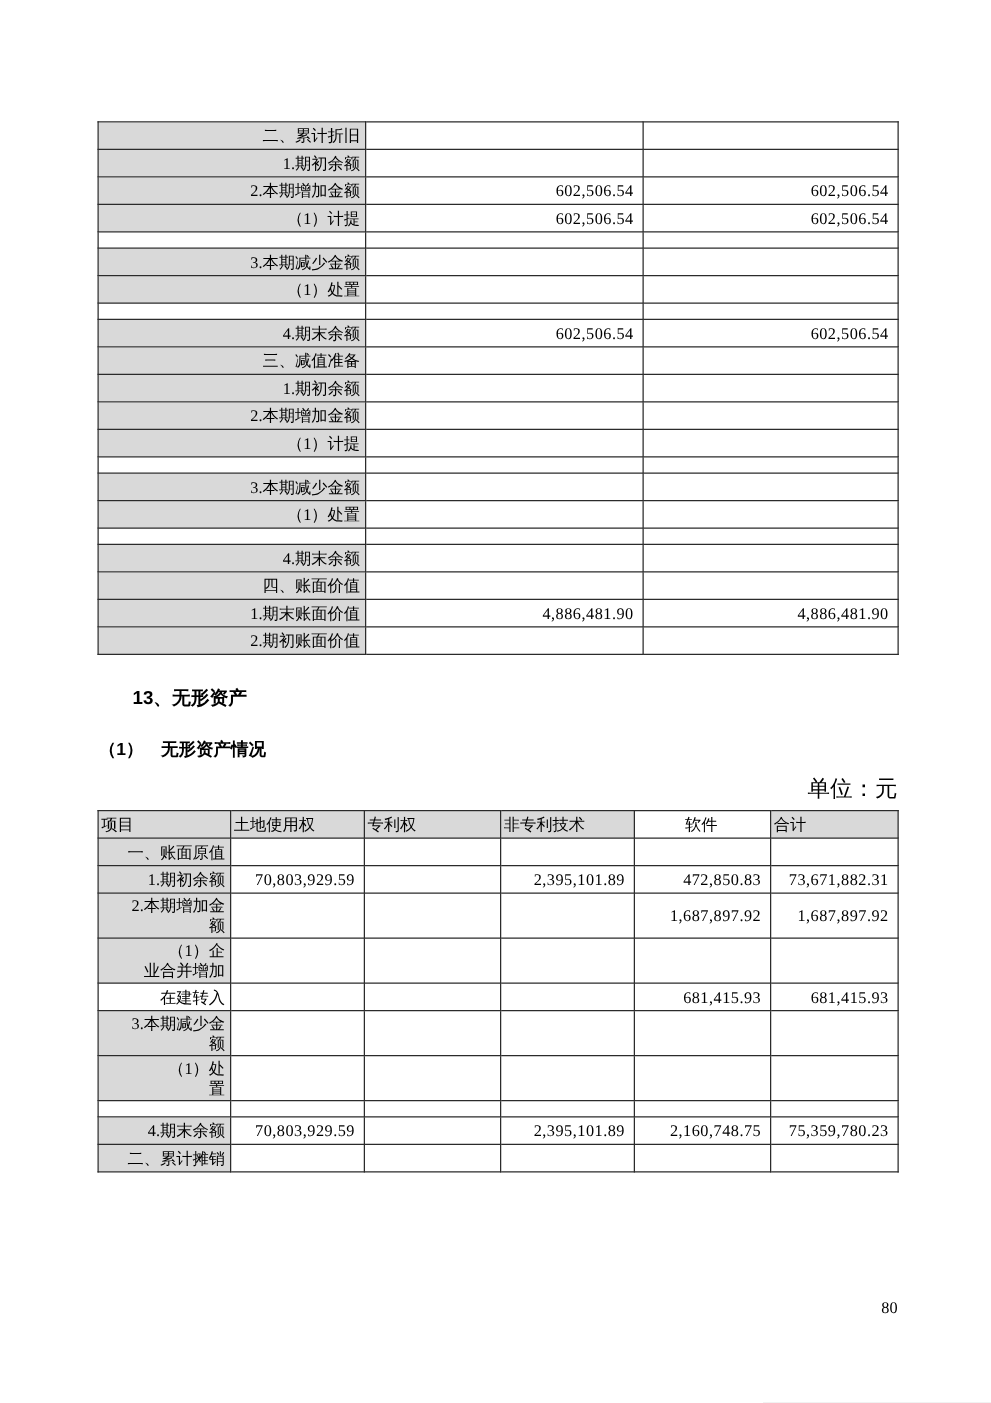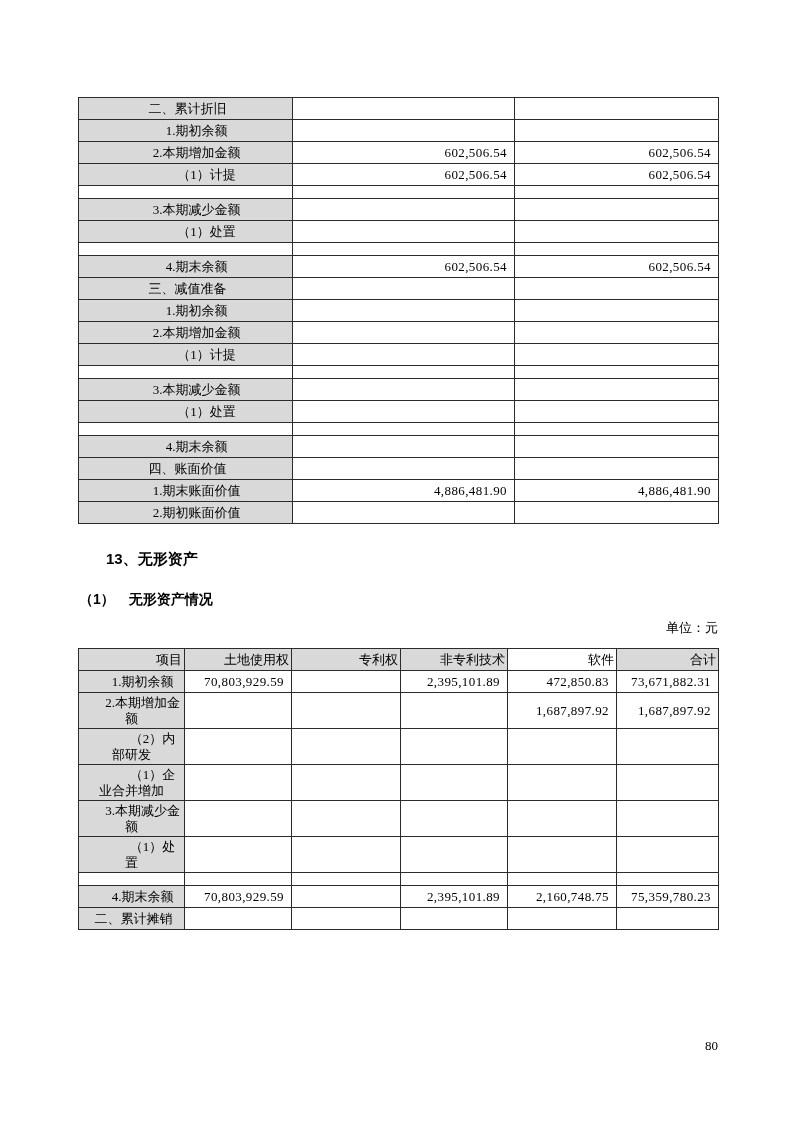--- a/index.html
+++ b/index.html
@@ -23,26 +23,26 @@
     border:1px solid #2b2b2b;
     vertical-align:middle;
     overflow:hidden;
     word-break:break-all;
   }
   td{height:17px;line-height:15.5px;}
   th{
     height:17px;line-height:15.5px;
     background:#d9d9d9;
     font-weight:normal;
-    text-align:right;
+    text-align:left;
     padding:2px 2px;
   }
   th.white-header{background:#ffffff;padding-left:40px;}
   .lbl{
-    text-align:center;
+    text-align:right;
     padding:2px 4px 2px 4px;
     background:#ffffff;
   }
   tr.shaded .lbl{background:#d9d9d9;}
   tr.ind0 .lbl{text-indent:4px;}
   tr.ind1 .lbl{text-indent:22px;}
   tr.ind2 .lbl{text-indent:42px;}
   .val{
     text-align:right;
     padding:2px 7px 2px 2px;
@@ -57,21 +57,21 @@
     font-family:"Liberation Sans","DejaVu Sans",sans-serif;
     font-weight:bold;font-size:15px;line-height:18px;margin-left:31px;
   }
   .sec-subtitle{
     position:absolute;left:79px;top:591px;
     font-family:"Liberation Sans","DejaVu Sans",sans-serif;
     font-weight:bold;font-size:14px;line-height:17px;
   }
   .unit-label{
     position:absolute;left:78px;top:619px;width:640px;
-    text-align:right;font-size:13px;
+    text-align:right;font-size:18px;
   }
   .page-number{
     position:absolute;top:1038px;right:75px;
     font-size:13px;
     text-align:center;
   }
 </style>
 </head>
 <body>
 
@@ -230,58 +230,66 @@
     <tbody>
       <tr>
         <th>项目</th>
         <th>土地使用权</th>
         <th>专利权</th>
         <th>非专利技术</th>
         <th class="white-header">软件</th>
         <th>合计</th>
       </tr>
 
+        <tr class="shaded ind0">
+          <td class="lbl">一、账面原值</td>
+          <td class="val"></td>
+          <td class="val"></td>
+          <td class="val"></td>
+          <td class="val"></td>
+          <td class="val"></td>
+        </tr>
 
         <tr class="shaded ind1">
           <td class="lbl">1.期初余额</td>
           <td class="val">70,803,929.59</td>
           <td class="val"></td>
           <td class="val">2,395,101.89</td>
           <td class="val">472,850.83</td>
           <td class="val">73,671,882.31</td>
         </tr>
 
         <tr class="shaded ind1">
           <td class="lbl">2.本期增加金额</td>
           <td class="val"></td>
           <td class="val"></td>
           <td class="val"></td>
           <td class="val">1,687,897.92</td>
           <td class="val">1,687,897.92</td>
         </tr>
 
 
-        <tr class="shaded ind2">
-          <td class="lbl">（2）内部研发</td>
-          <td class="val"></td>
-          <td class="val"></td>
-          <td class="val"></td>
-          <td class="val"></td>
-          <td class="val"></td>
-        </tr>
 
         <tr class="shaded ind2">
           <td class="lbl">（1）企业合并增加</td>
           <td class="val"></td>
           <td class="val"></td>
           <td class="val"></td>
           <td class="val"></td>
           <td class="val"></td>
         </tr>
 
+        <tr class="ind0">
+          <td class="lbl">在建转入</td>
+          <td class="val"></td>
+          <td class="val"></td>
+          <td class="val"></td>
+          <td class="val">681,415.93</td>
+          <td class="val">681,415.93</td>
+        </tr>
 
         <tr class="shaded ind1">
           <td class="lbl">3.本期减少金额</td>
           <td class="val"></td>
           <td class="val"></td>
           <td class="val"></td>
           <td class="val"></td>
           <td class="val"></td>
         </tr>
 

